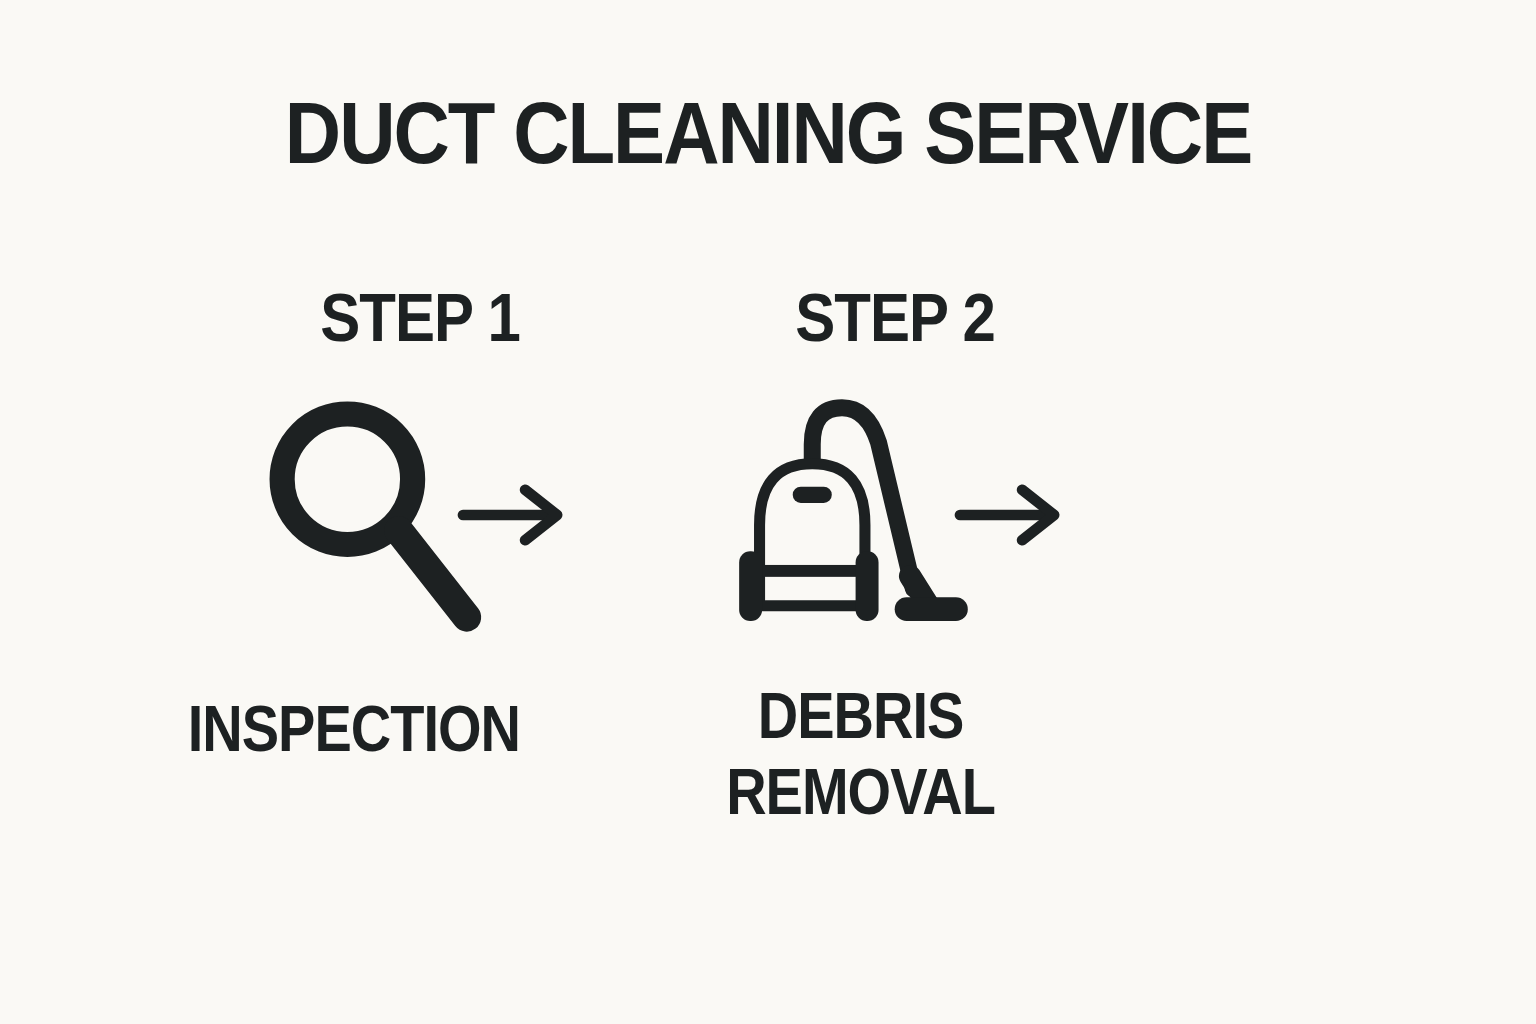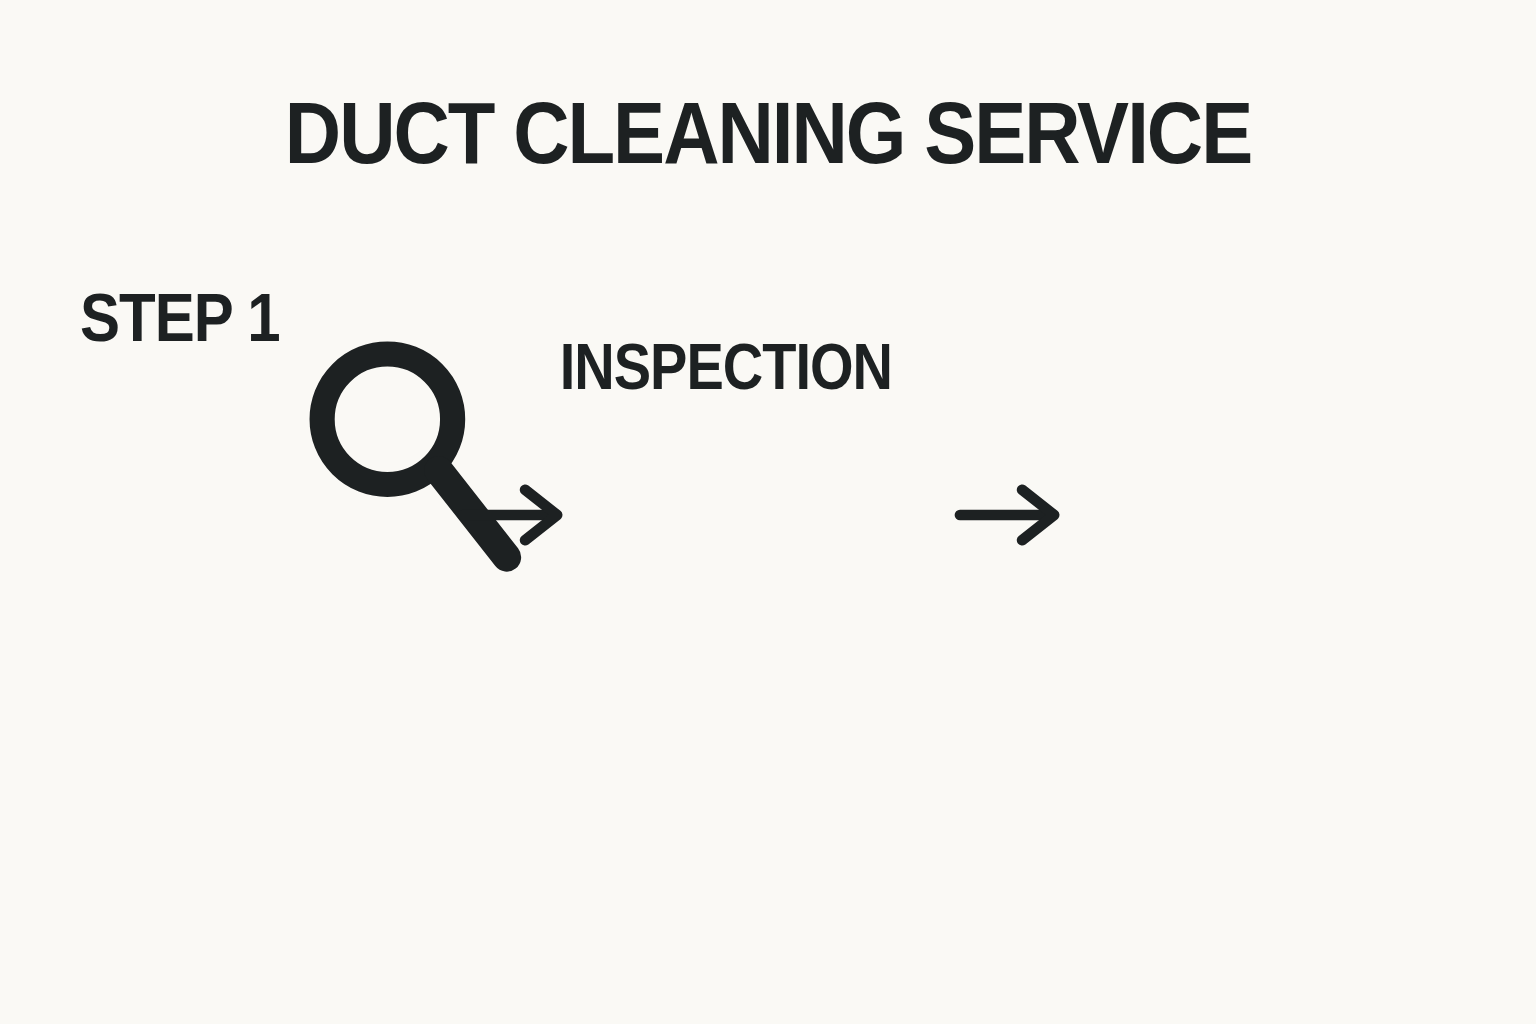--- a/index.html
+++ b/index.html
@@ -28,22 +28,22 @@
     letter-spacing:-2px;
     line-height:1;
     transform:scaleY(1.12);
     white-space:nowrap;
   }
   .step-col{
     position:absolute;
     top:288px;
     width:440px;
     display:flex;
-    flex-direction:row;
-    align-items:flex-start;
+    flex-direction:column;
+    align-items:flex-end;
   }
   .col-1{left:80px;}
   .col-2{left:555px;}
   .col-3{left:1045px;}
   .step-label{
     font-size:60px;
     font-weight:700;
     letter-spacing:-1px;
     line-height:1;
     transform:scaleY(1.15);
@@ -95,20 +95,37 @@
       </svg>
     </div>
     <div class="step-name">INSPECTION</div>
   </div>
 
   <svg class="arrow arrow-1" viewBox="0 0 115 68">
     <line class="ink-stroke" x1="7" y1="34" x2="99" y2="34" stroke-width="11" stroke-linecap="round"></line>
     <path class="ink-stroke" d="M71 8 L104 34 L71 60" stroke-width="11" stroke-linecap="round" stroke-linejoin="round"></path>
   </svg>
 
+  <div class="step-col col-2">
+    <div class="step-label">STEP 2</div>
+    <div class="icon-box">
+      <svg width="272" height="247" viewBox="0 0 320 290">
+        <path class="ink-stroke" stroke-width="20" stroke-linecap="round" d="M105 95 L105 60 Q105 17 140 17 Q170 17 183 58 L224 230"></path>
+        <line class="ink-stroke" x1="220" y1="215" x2="242" y2="250" stroke-width="26" stroke-linecap="round"></line>
+        <rect class="ink-fill" x="202" y="240" width="86" height="28" rx="14"></rect>
+        <path class="bg-fill ink-stroke" style="fill:var(--bg);stroke:var(--ink)" stroke-width="13" stroke-linejoin="round" d="M43 250 L43 155 Q43 83 105 83 Q167 83 167 155 L167 250 Z"></path>
+        <rect class="ink-fill" x="82" y="110" width="46" height="19" rx="9.5"></rect>
+        <rect class="ink-fill" x="36" y="202" width="138" height="14"></rect>
+        <rect class="ink-fill" x="19" y="186" width="27" height="82" rx="13"></rect>
+        <rect class="ink-fill" x="156" y="186" width="27" height="82" rx="13"></rect>
+      </svg>
+    </div>
+    <div class="step-name">DEBRIS
+REMOVAL</div>
+  </div>
 
   <svg class="arrow arrow-2" viewBox="0 0 115 68">
     <line class="ink-stroke" x1="7" y1="34" x2="99" y2="34" stroke-width="11" stroke-linecap="round"></line>
     <path class="ink-stroke" d="M71 8 L104 34 L71 60" stroke-width="11" stroke-linecap="round" stroke-linejoin="round"></path>
   </svg>
 
 
 </div>
 
 </body></html>

